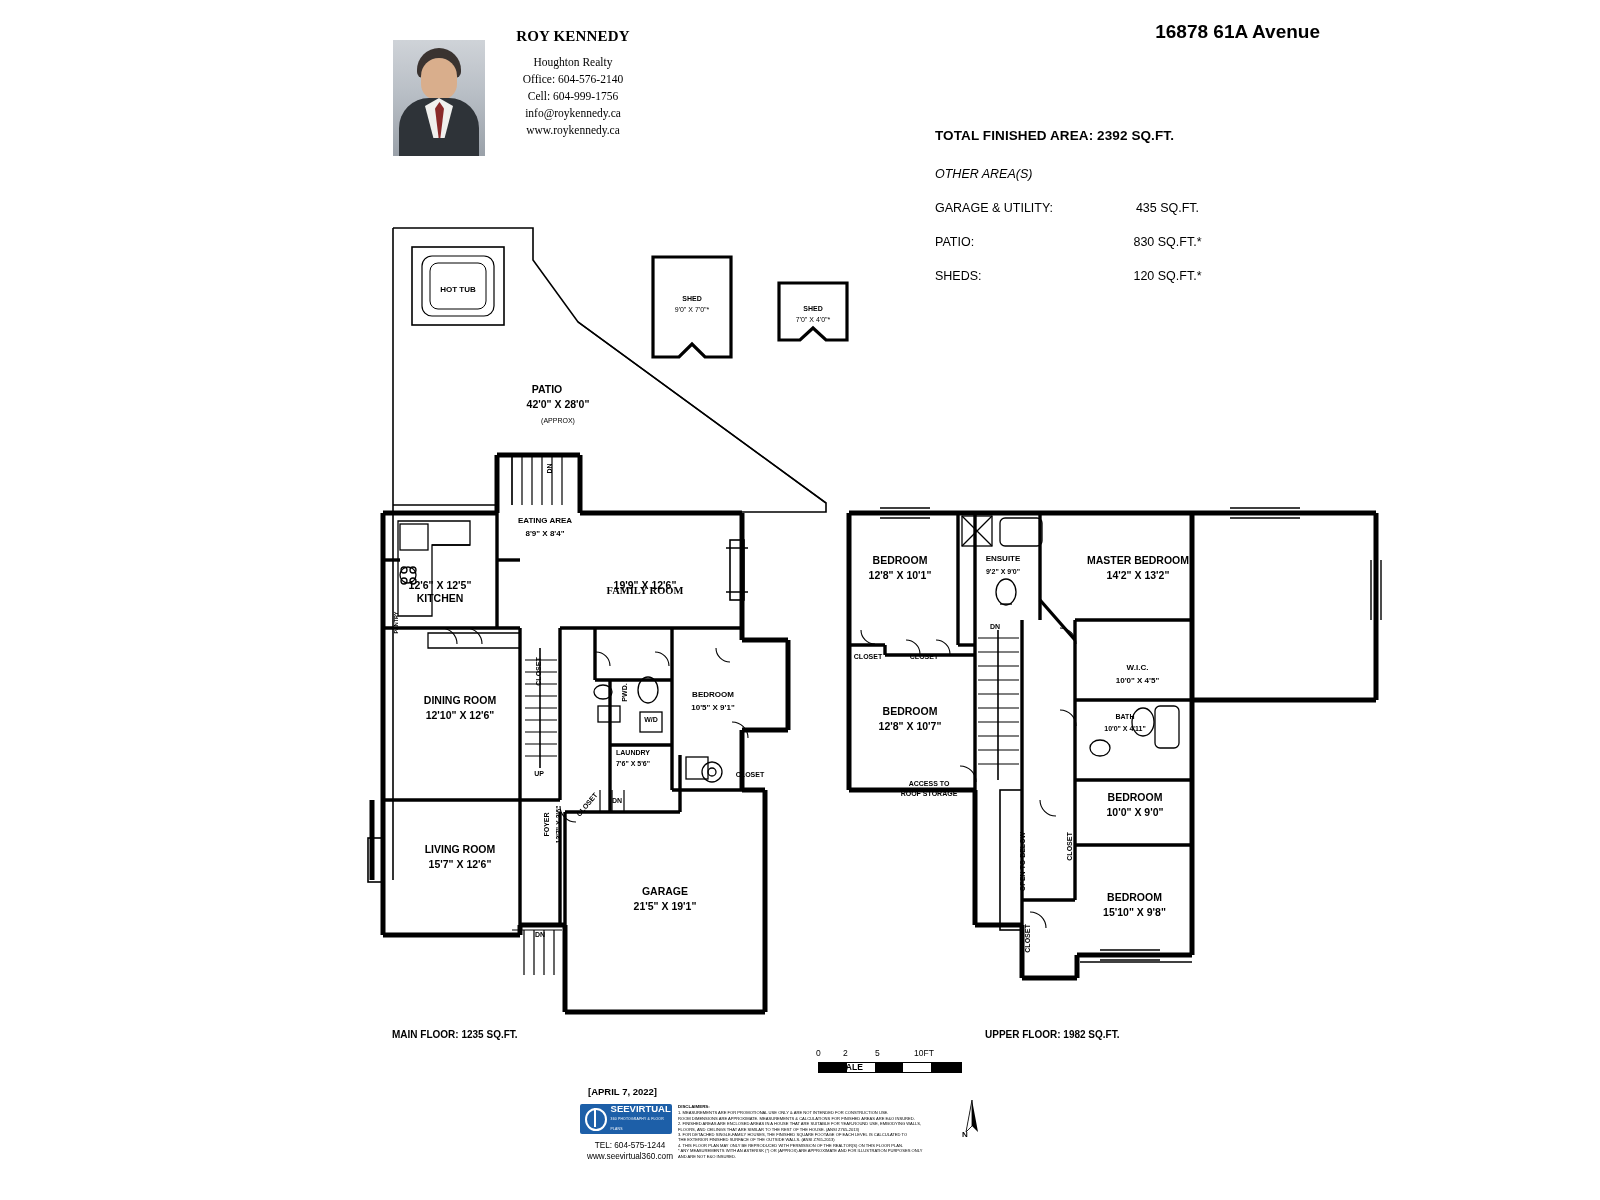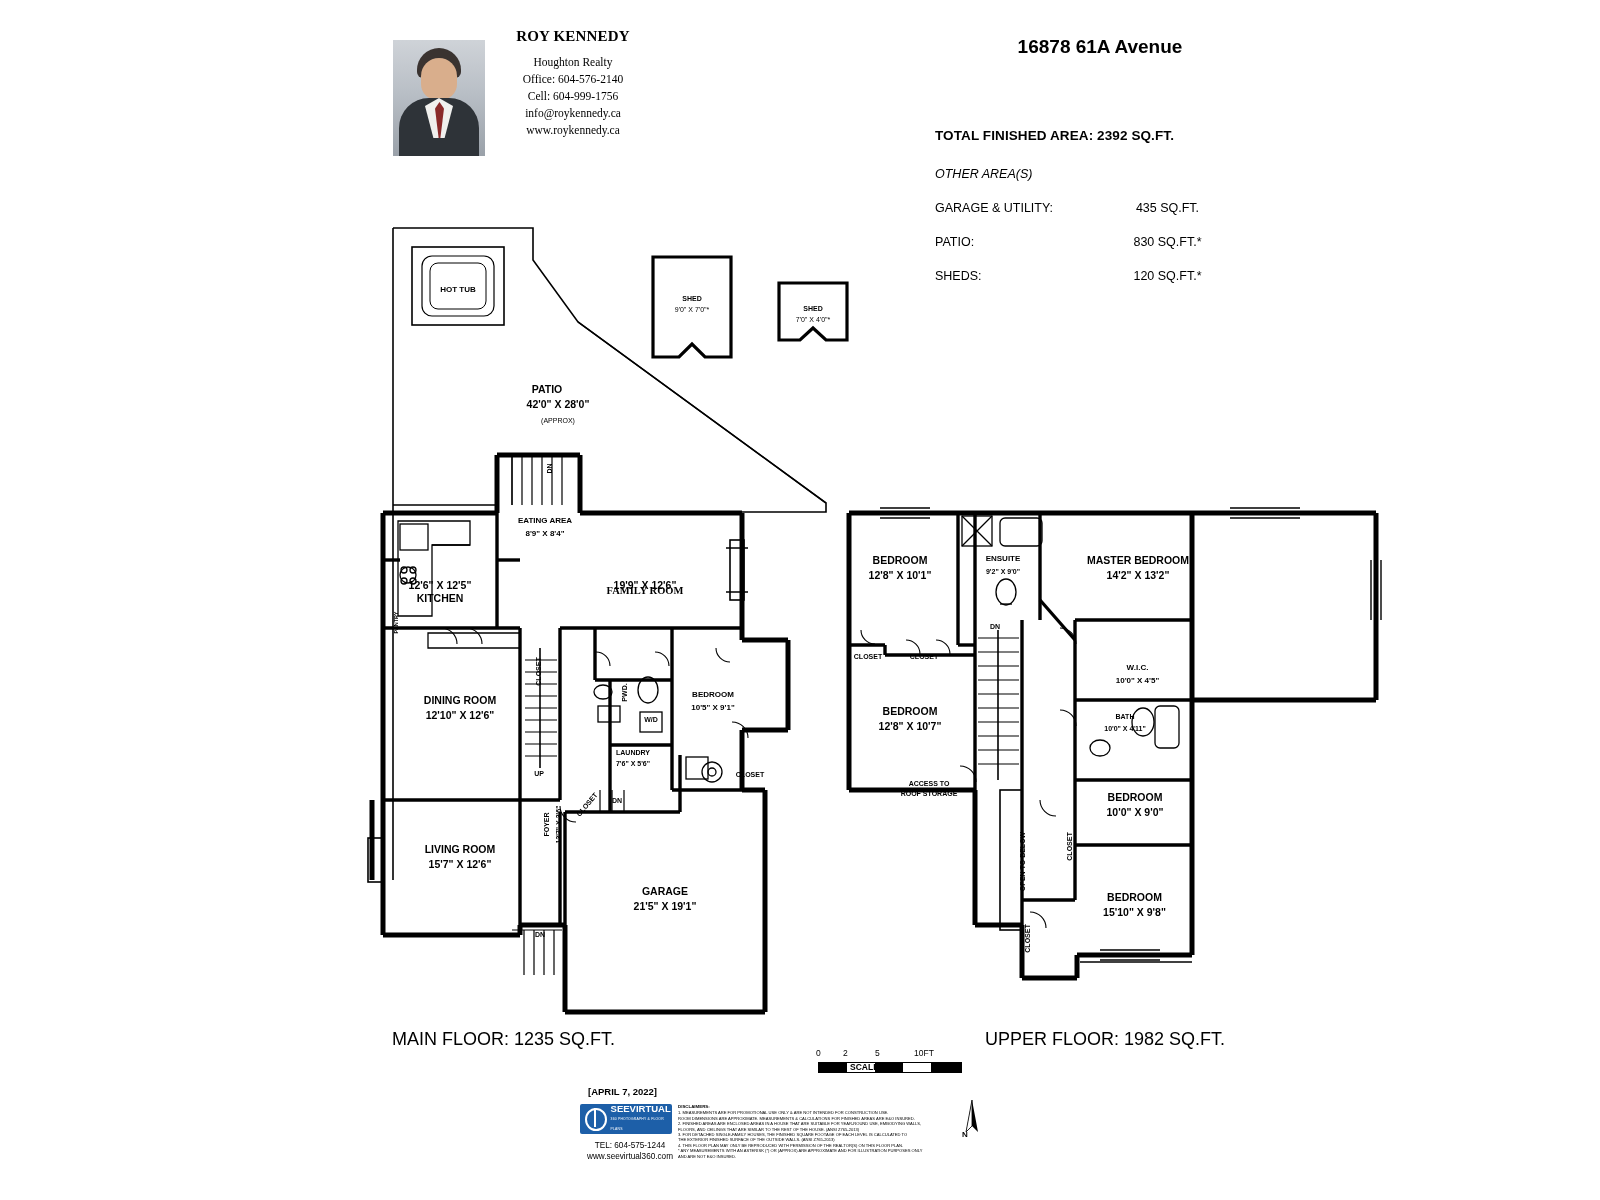--- a/index.html
+++ b/index.html
@@ -23,48 +23,48 @@
   .agent-photo .hair{position:absolute;left:24px;top:8px;width:44px;height:30px;background:#3a3330;border-radius:22px 22px 6px 6px;}
   .agent-photo .face{position:absolute;left:28px;top:18px;width:36px;height:42px;background:#d9ae8c;border-radius:18px 18px 16px 16px;}
   .agent-photo .suit{position:absolute;left:6px;top:58px;width:80px;height:58px;background:#2e3338;border-radius:30px 30px 0 0;}
   .agent-photo .shirt{position:absolute;left:32px;top:58px;width:28px;height:40px;background:#f0f0ee;transform:rotate(0deg);
     clip-path:polygon(50% 0,100% 20%,70% 100%,30% 100%,0 20%);}
   .agent-photo .tie{position:absolute;left:42px;top:62px;width:9px;height:36px;background:#8a2a2a;clip-path:polygon(50% 0,100% 18%,60% 100%,40% 100%,0 18%);}
   .agent-text{position:absolute;left:100px;top:0;width:160px;text-align:center;}
   .agent-name{font-size:15px;font-weight:bold;letter-spacing:.2px;margin-bottom:9px;}
   .agent-line{font-size:11.5px;line-height:17px;}
 
-  .addr{position:absolute;left:880px;top:34px;width:440px;text-align:center;}
+  .addr{position:absolute;left:880px;top:19px;width:440px;text-align:right;}
   .addr-1{font-size:19px;font-weight:bold;line-height:25px;}
   .addr-2{font-size:19px;font-weight:bold;line-height:25px;}
 
   .areas{position:absolute;left:935px;top:128px;width:420px;}
   .total{font-size:13.5px;font-weight:bold;letter-spacing:.1px;}
   .other-label{font-size:12.5px;font-style:italic;margin-top:24px;}
   .area-row{display:flex;font-size:12.5px;margin-top:20px;}
   .area-row .k{width:180px;}
   .area-row .v{width:105px;text-align:center;}
 
   
   svg.plan{position:absolute;left:0;top:0;width:1600px;height:1200px;}
 
   .lab{position:absolute;font-size:10.5px;text-align:center;line-height:13px;font-weight:bold;white-space:nowrap;}
   .lab.sm{font-size:8px;font-weight:bold;}
   .lab.xs{font-size:7px;font-weight:bold;}
   .rot{transform-origin:center center;}
 
-  .floorcap{position:absolute;font-size:18px;font-weight:normal;}
+  .floorcap{position:absolute;font-size:10px;font-weight:bold;}
 
   
   .scalewrap{position:absolute;left:790px;top:1048px;width:180px;}
   .scale-nums{position:relative;height:12px;font-size:8.5px;}
   .scale-nums span{position:absolute;top:0;}
   .scalebar{position:relative;margin-top:2px;height:9px;width:142px;left:28px;border:1px solid #000;display:flex;}
   .scalebar div{height:100%;}
-  .scale-label{position:absolute;left:16px;top:14px;font-size:8.5px;font-weight:bold;padding-left:44px;}
+  .scale-label{position:absolute;left:0;top:14px;font-size:8.5px;font-weight:bold;padding-left:44px;}
 
   
   .date{position:absolute;left:588px;top:1086px;font-size:9.5px;font-weight:bold;}
   .logo{position:absolute;left:580px;top:1104px;width:92px;height:30px;background:#1d5fa8;border-radius:2px;display:flex;align-items:center;}
   .logo .globe{width:19px;height:19px;border-radius:50%;border:2px solid #fff;margin-left:5px;position:relative;}
   .logo .globe:after{content:"";position:absolute;left:7px;top:-2px;width:1.5px;height:19px;background:#fff;}
   .logo .txt{color:#fff;font-size:9.5px;font-weight:bold;margin-left:4px;line-height:10px;}
   .logo .txt small{display:block;font-size:3.4px;font-weight:normal;letter-spacing:.2px;}
   .tel{position:absolute;left:580px;top:1140px;width:100px;text-align:center;font-size:8.2px;line-height:11px;}
 

